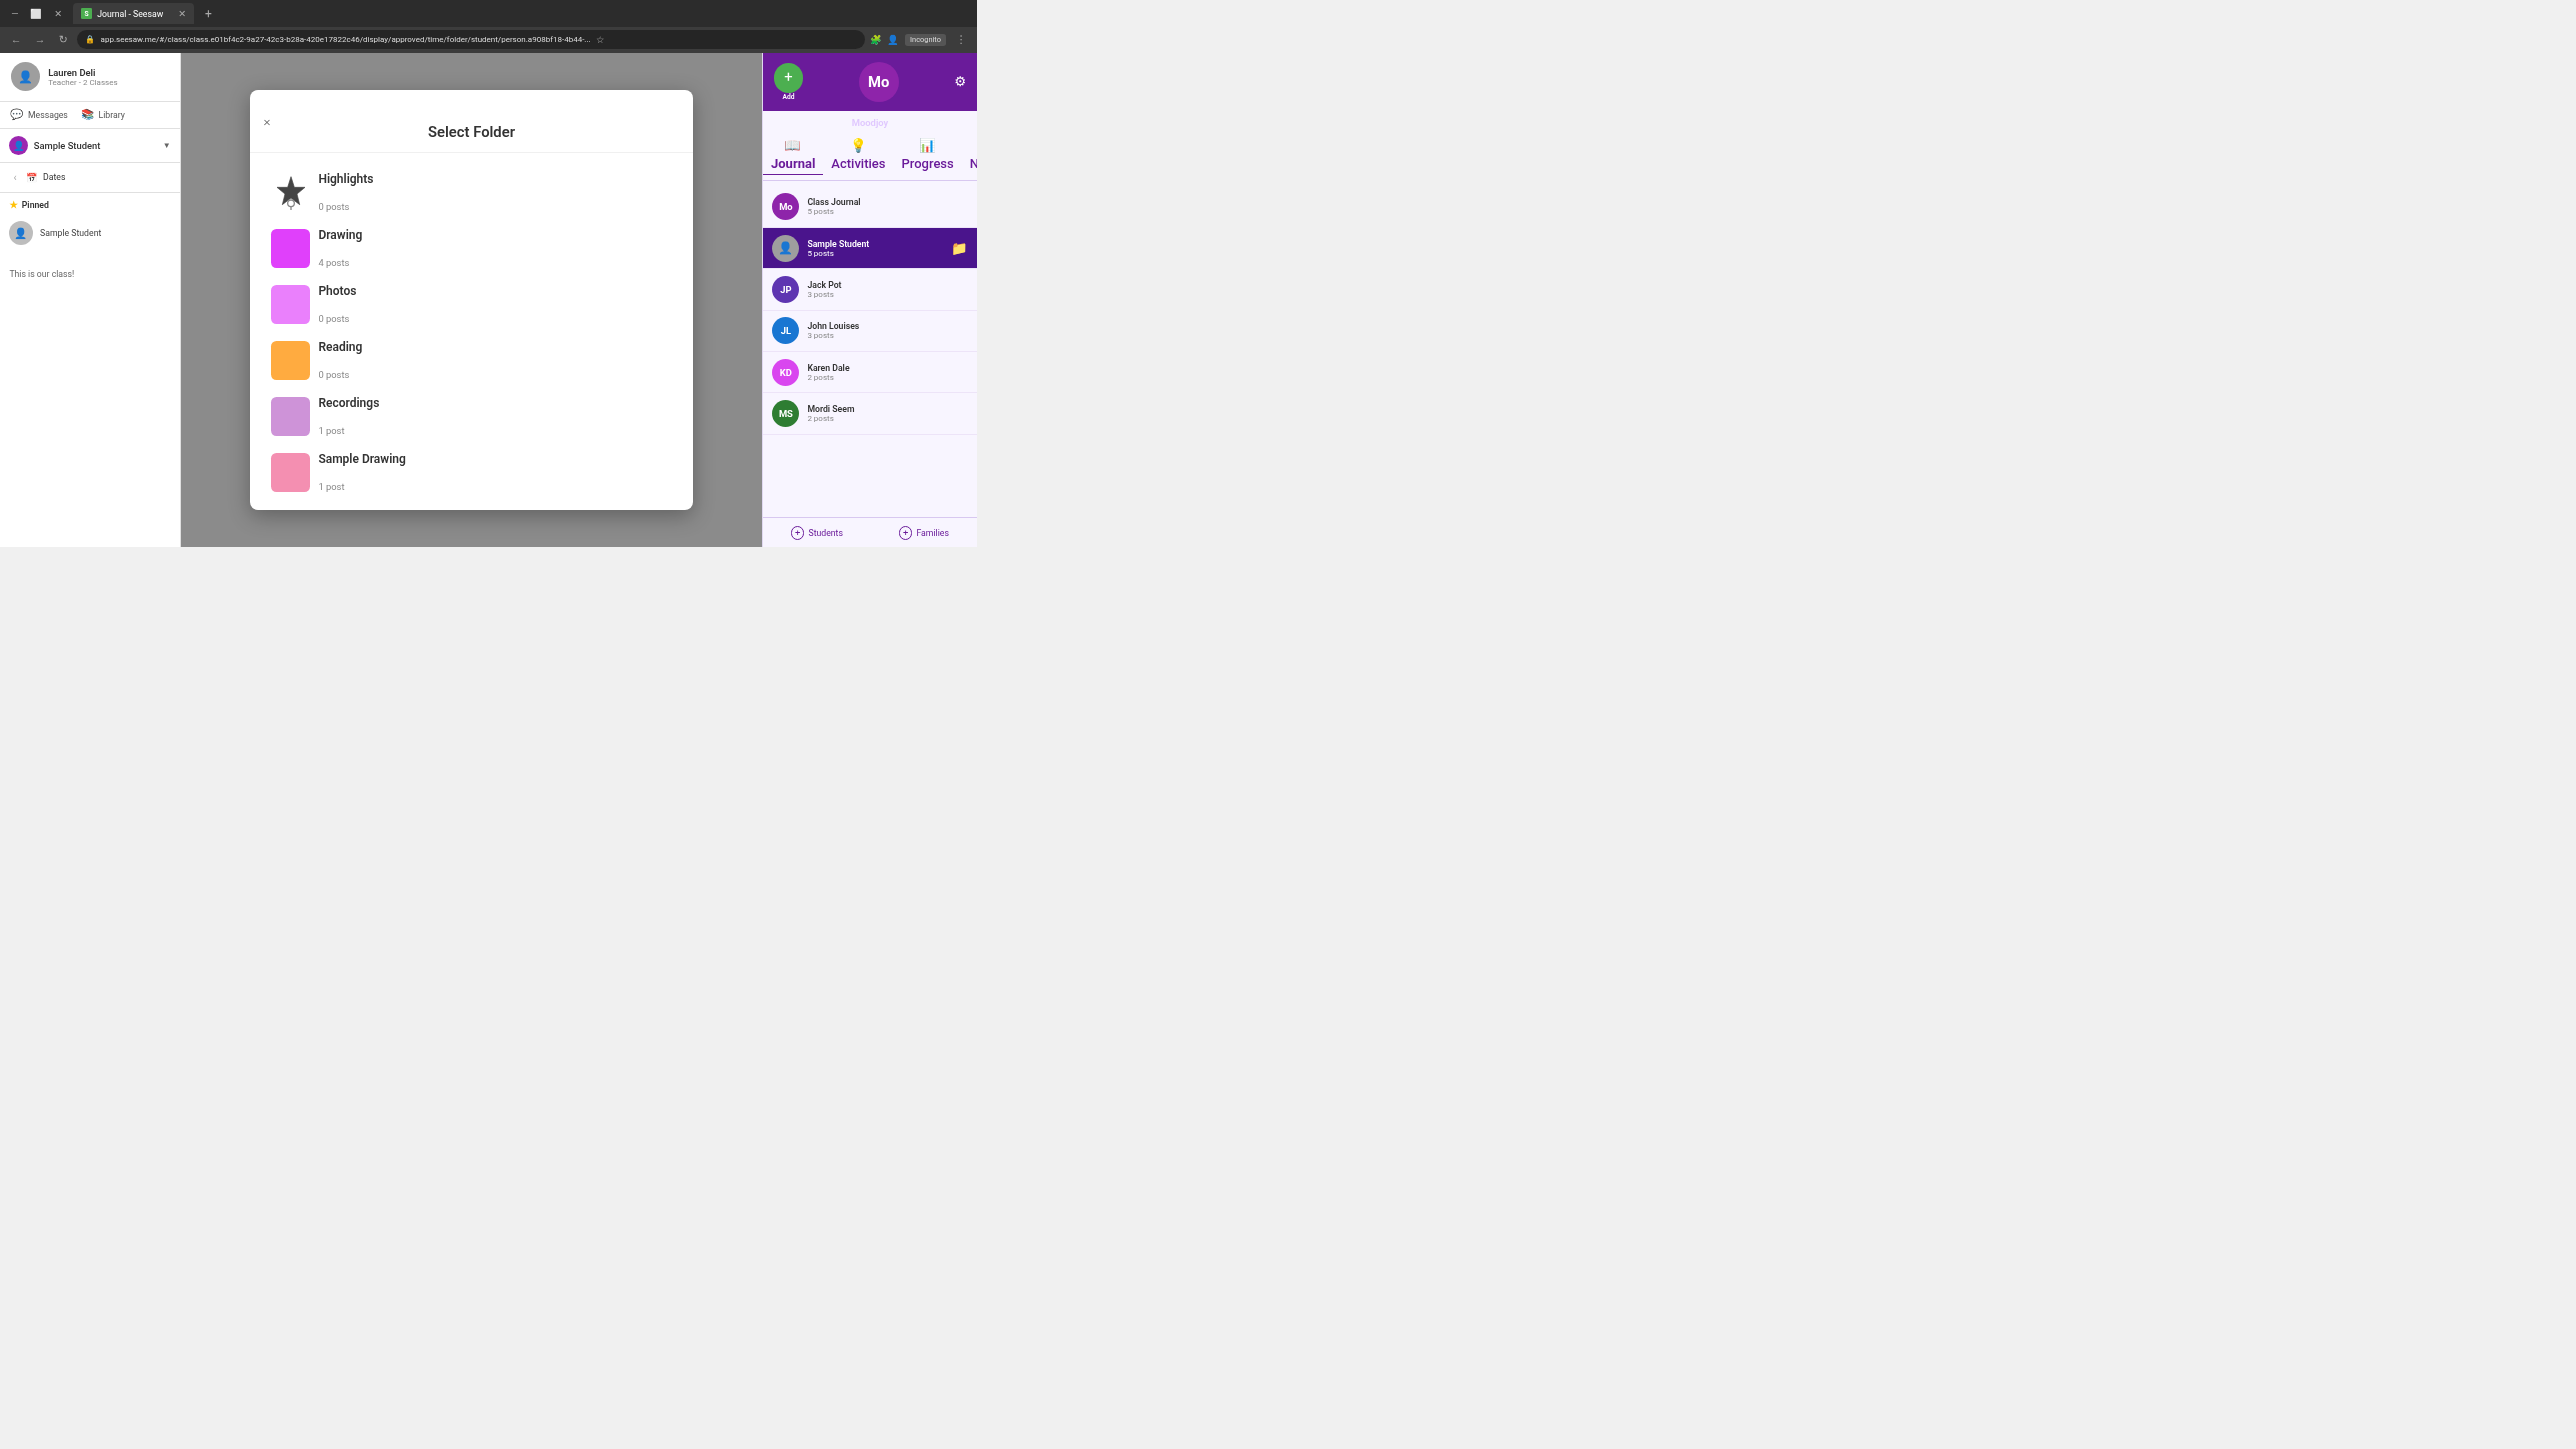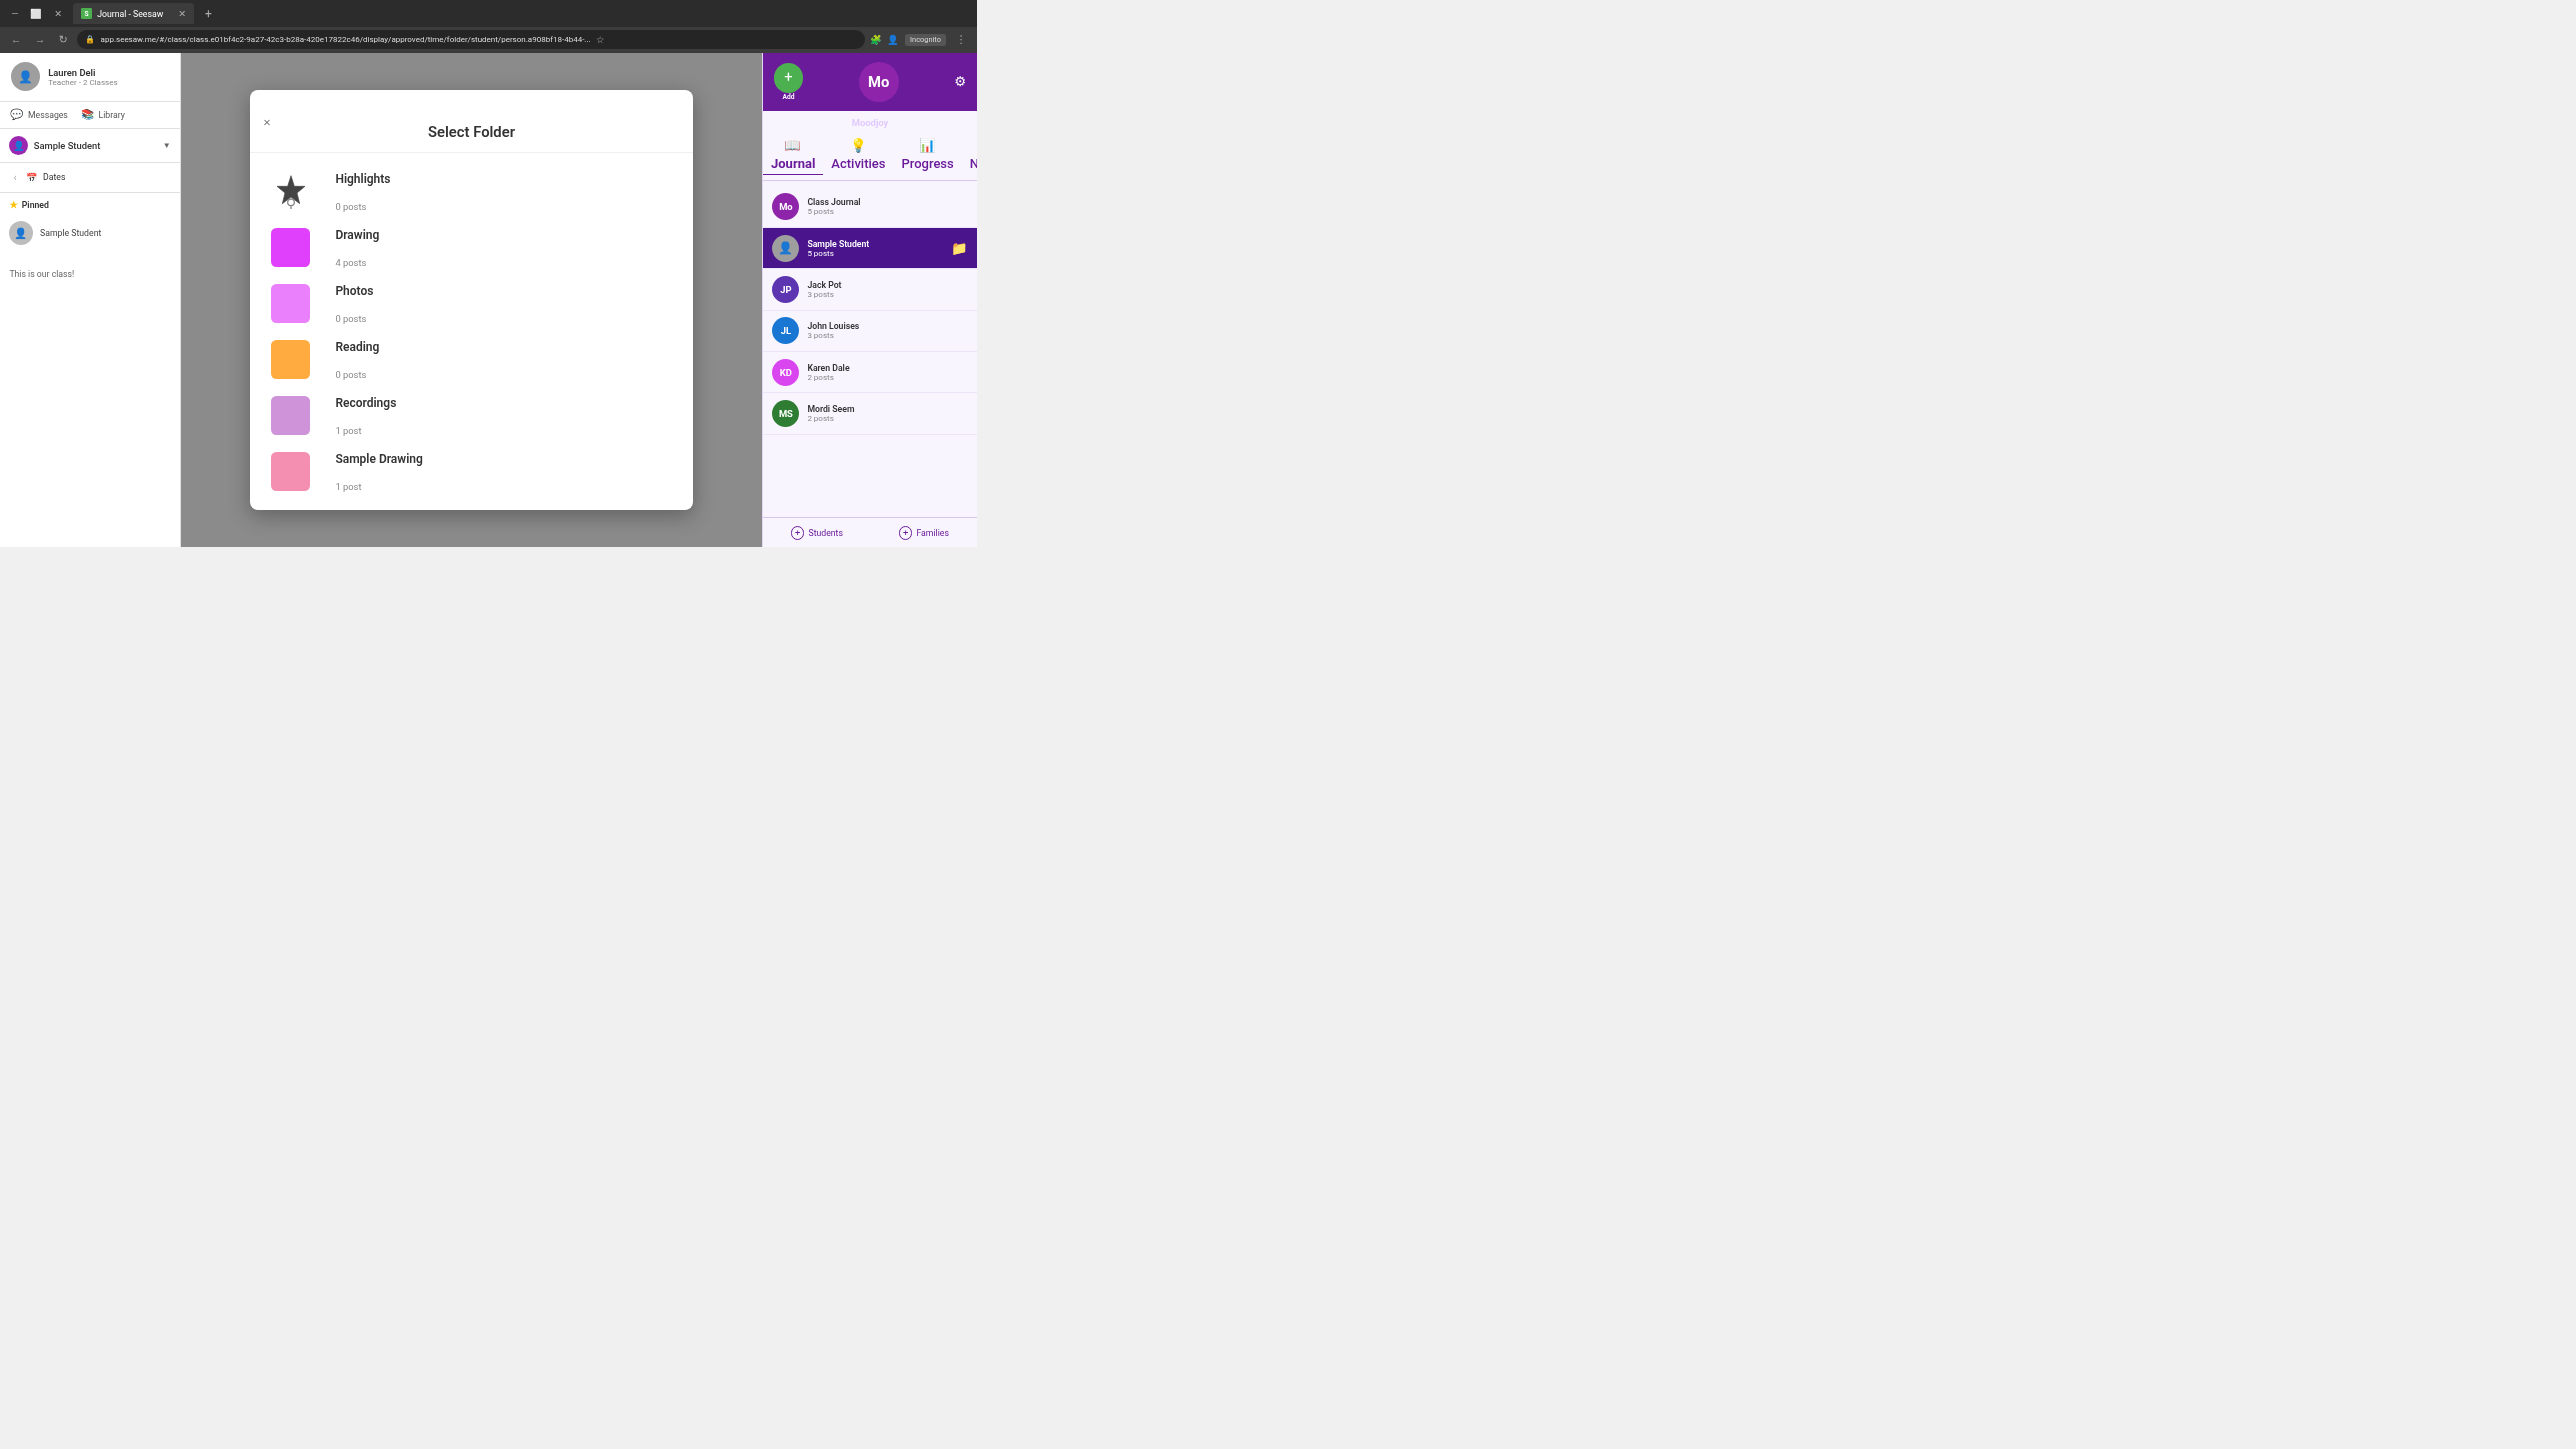--- a/index.html
+++ b/index.html
@@ -94,21 +94,21 @@
     .circle-plus { width: 13.4px; height: 13.4px; border-radius: 50%; border: 1.3px solid #6a1b9a; display: flex; align-items: center; justify-content: center; font-size: 9.4px; }
 
     
     .modal-overlay { position: absolute; top: 0; left: 0; right: 0; bottom: 0; background: rgba(0,0,0,0.4); display: flex; align-items: center; justify-content: center; z-index: 100; }
     .modal { background: white; border-radius: 8px; width: 443px; max-height: 429px; display: flex; flex-direction: column; overflow: hidden; box-shadow: 0 5.4px 21.5px rgba(0,0,0,0.3); position: relative; }
     .modal-header { padding: 13.4px 16px 10.7px; display: flex; align-items: center; justify-content: center; border-bottom: 0.7px solid #f0f0f0; position: relative; }
     .modal-title { font-size: 14.8px; font-weight: 600; color: #333; text-align: center; margin-top: 20px; }
     .modal-close { position: absolute; left: 13.4px; top: 50%; transform: translateY(-50%); font-size: 13.4px; color: #555; cursor: pointer; font-weight: 300; }
     .modal-body { flex: 1; overflow-y: auto; padding: 10.7px 16px; }
 
-    .folder-item { display: flex; align-items: flex-start; padding: 8px 5.4px; gap: 25px; cursor: pointer; border-radius: 5.4px; }
+    .folder-item { display: flex; align-items: flex-end; padding: 8px 5.4px; gap: 8px; cursor: pointer; border-radius: 5.4px; }
     .folder-color { width: 39px; height: 39px; border-radius: 5.4px; flex-shrink: 0; }
     .folder-info { flex: 1; }
     .folder-name { font-size: 12px; font-weight: 600; color: #333; }
     .folder-count { font-size: 9.4px; color: #888; margin-top: 15px; }
 
     .highlights-icon { width: 39px; height: 39px; display: flex; align-items: center; justify-content: center; flex-shrink: 0; }
 
     .modal-footer { padding: 10.7px 16px 13.4px; display: flex; justify-content: center; border-top: 0.7px solid #f0f0f0; }
     .manage-btn { background: #5c35a0; color: white; border: none; border-radius: 20px; padding: 9.4px 27px; font-size: 10.7px; font-weight: 600; cursor: pointer; }
 

